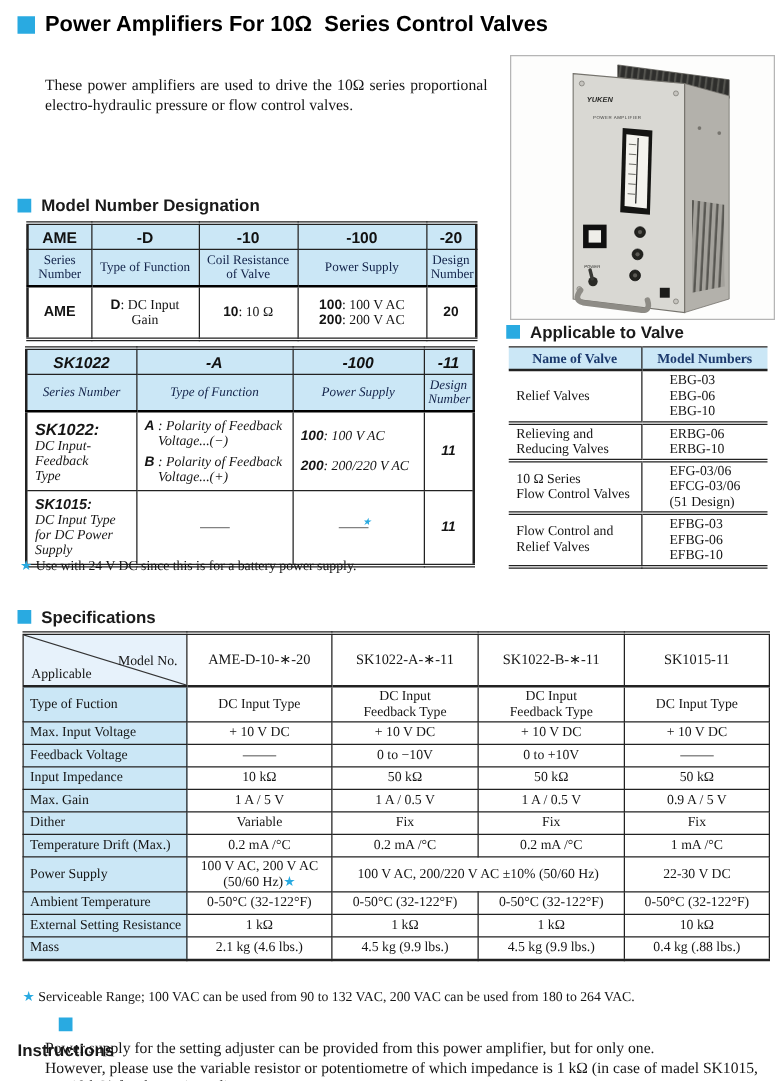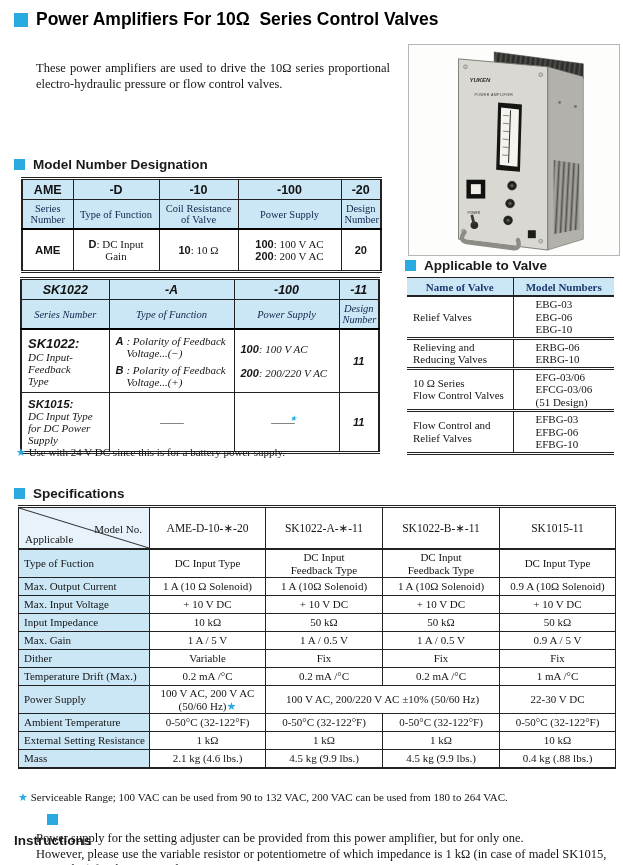--- a/index.html
+++ b/index.html
@@ -325,34 +325,34 @@
       <tr>
         <th class="lab">Type of Fuction</th>
         <td>DC Input Type</td>
         <td>DC Input
 Feedback Type</td>
         <td>DC Input
 Feedback Type</td>
         <td>DC Input Type</td>
       </tr>
       <tr>
-        <th class="lab">Max. Output Current</th>
-        <td>1 A (10 Ω Solenoid)</td>
-        <td>1 A (10Ω  Solenoid)</td>
-        <td>1 A (10Ω  Solenoid)</td>
-        <td>0.9 A (10Ω  Solenoid)</td>
-      </tr>
-      <tr>
         <th class="lab">Max. Input Voltage</th>
         <td>+ 10 V DC</td>
         <td>+ 10 V DC</td>
         <td>+ 10 V DC</td>
         <td>+ 10 V DC</td>
       </tr>
       <tr>
+        <th class="lab">Feedback Voltage</th>
+        <td><span class="dashline">—</span></td>
+        <td>0 to −10V</td>
+        <td>0 to +10V</td>
+        <td><span class="dashline">—</span></td>
+      </tr>
+      <tr>
         <th class="lab">Input Impedance</th>
         <td>10 kΩ</td>
         <td>50 kΩ</td>
         <td>50 kΩ</td>
         <td>50 kΩ</td>
       </tr>
       <tr>
         <th class="lab">Max. Gain</th>
         <td>1 A / 5 V</td>
         <td>1 A / 0.5 V</td>

